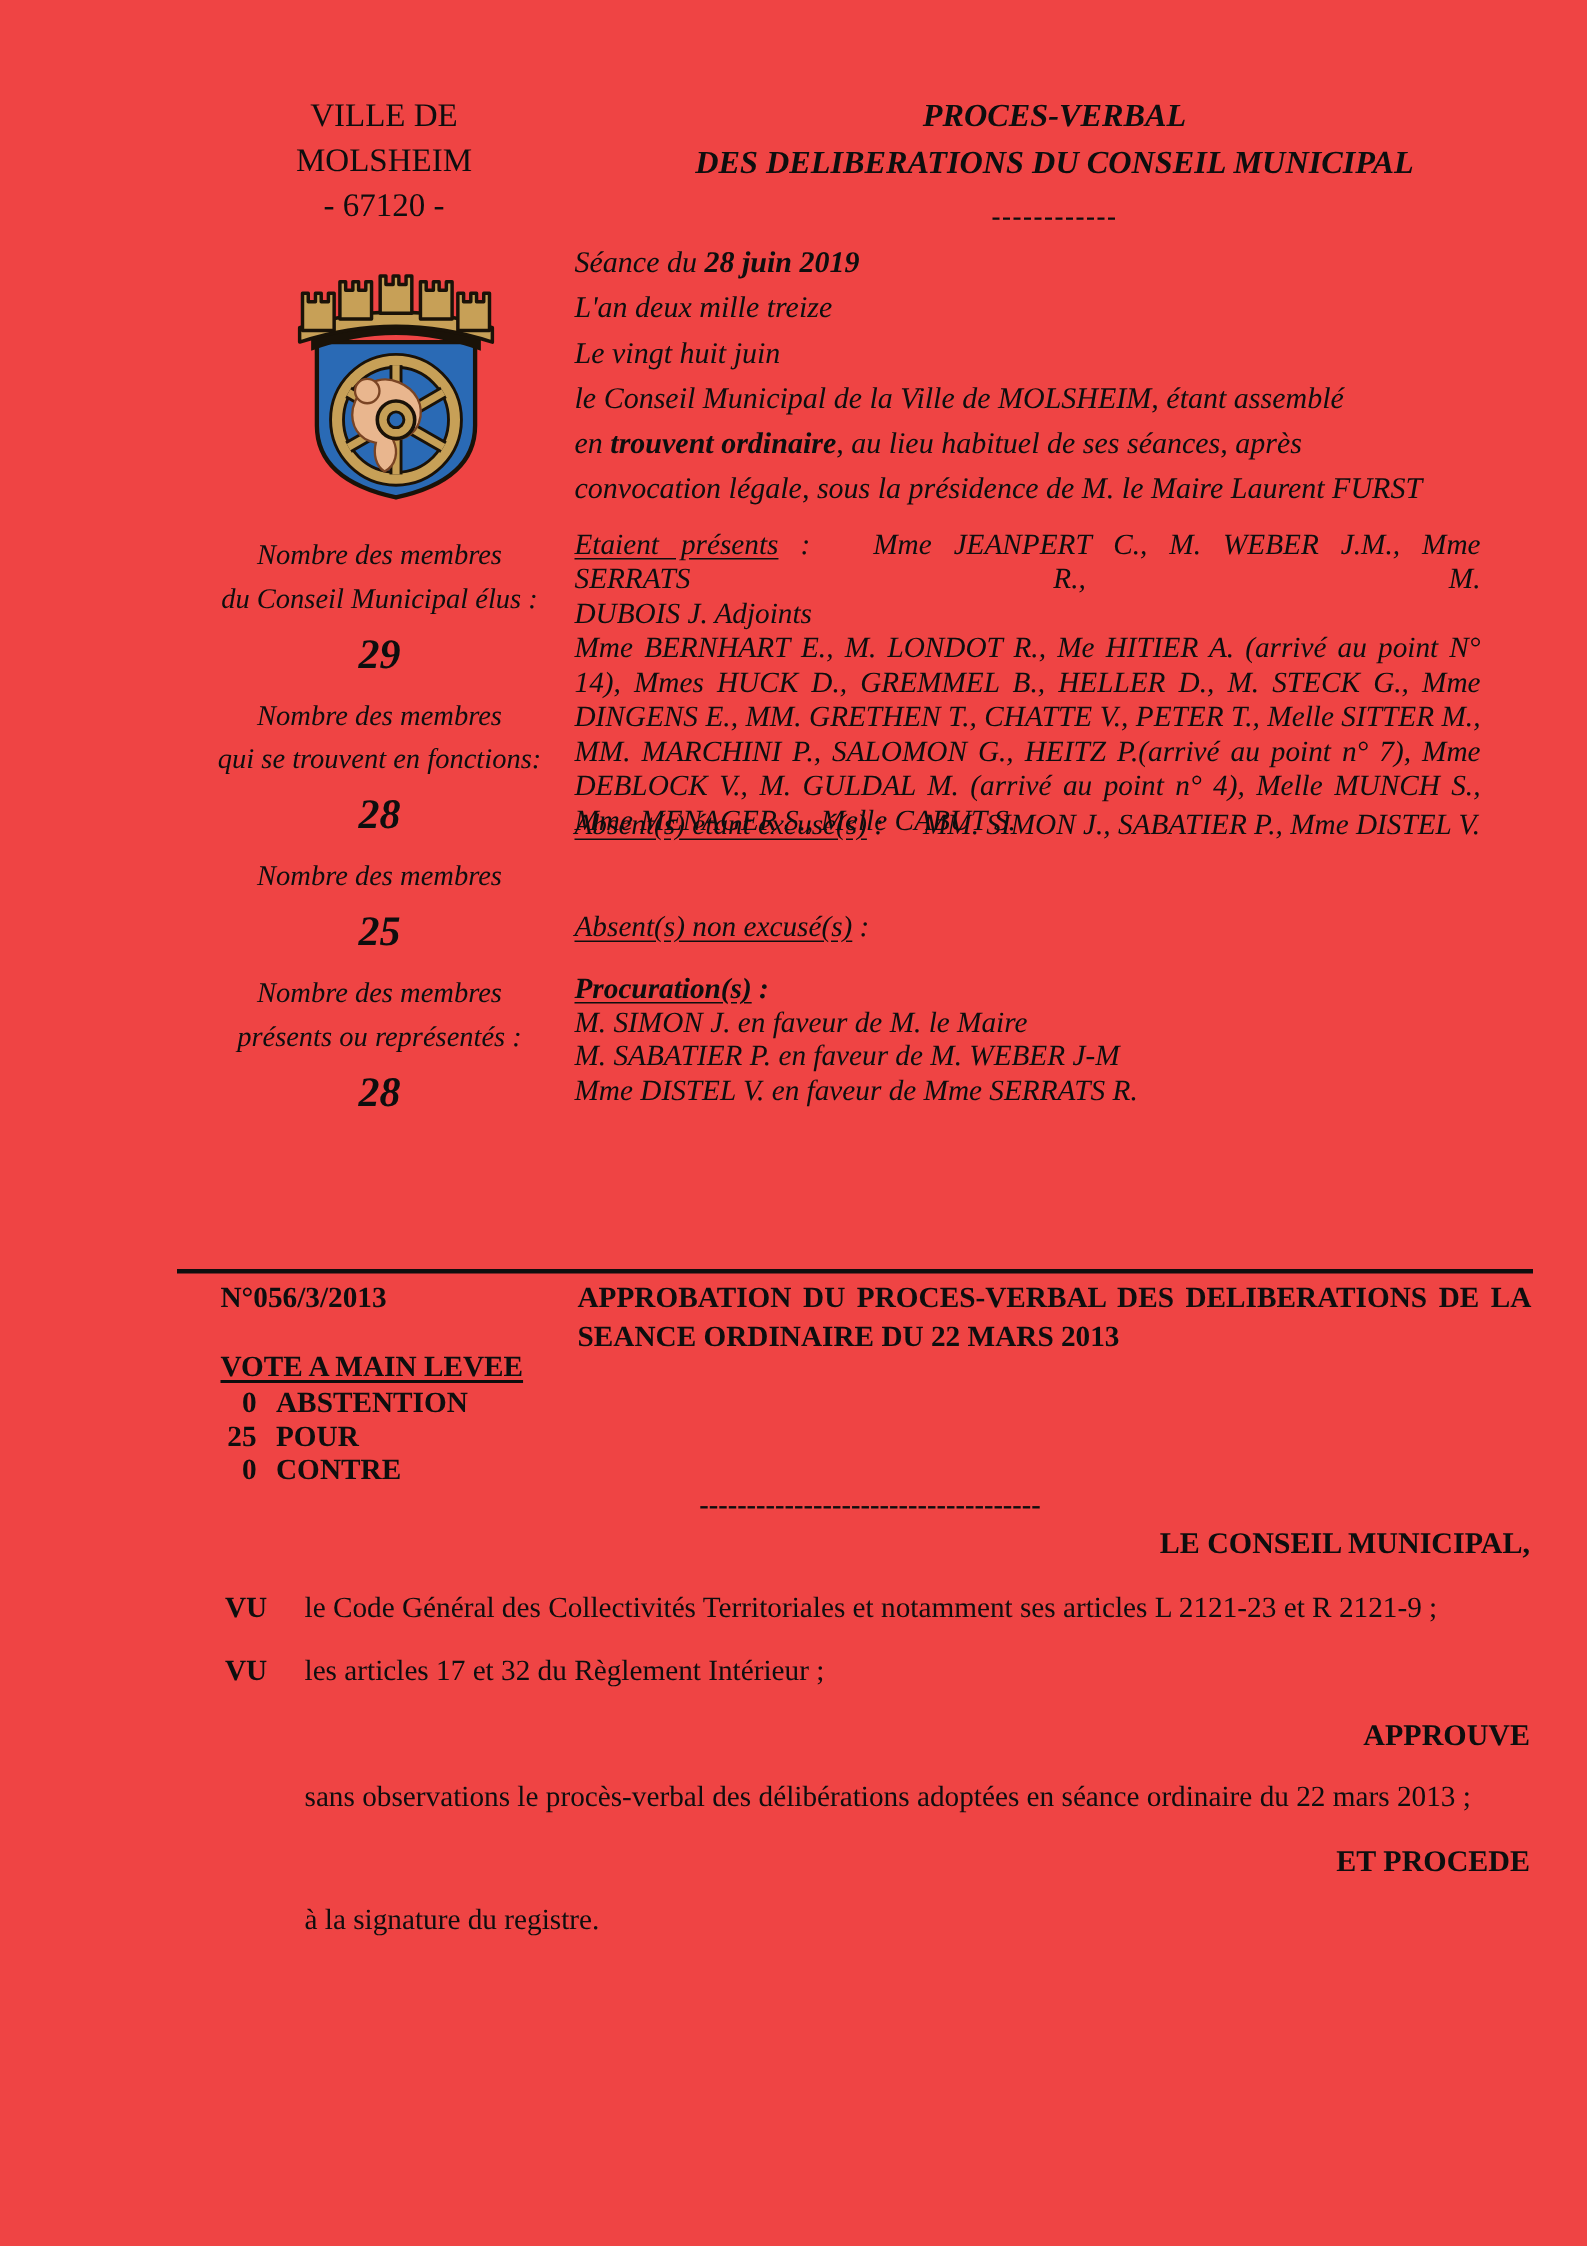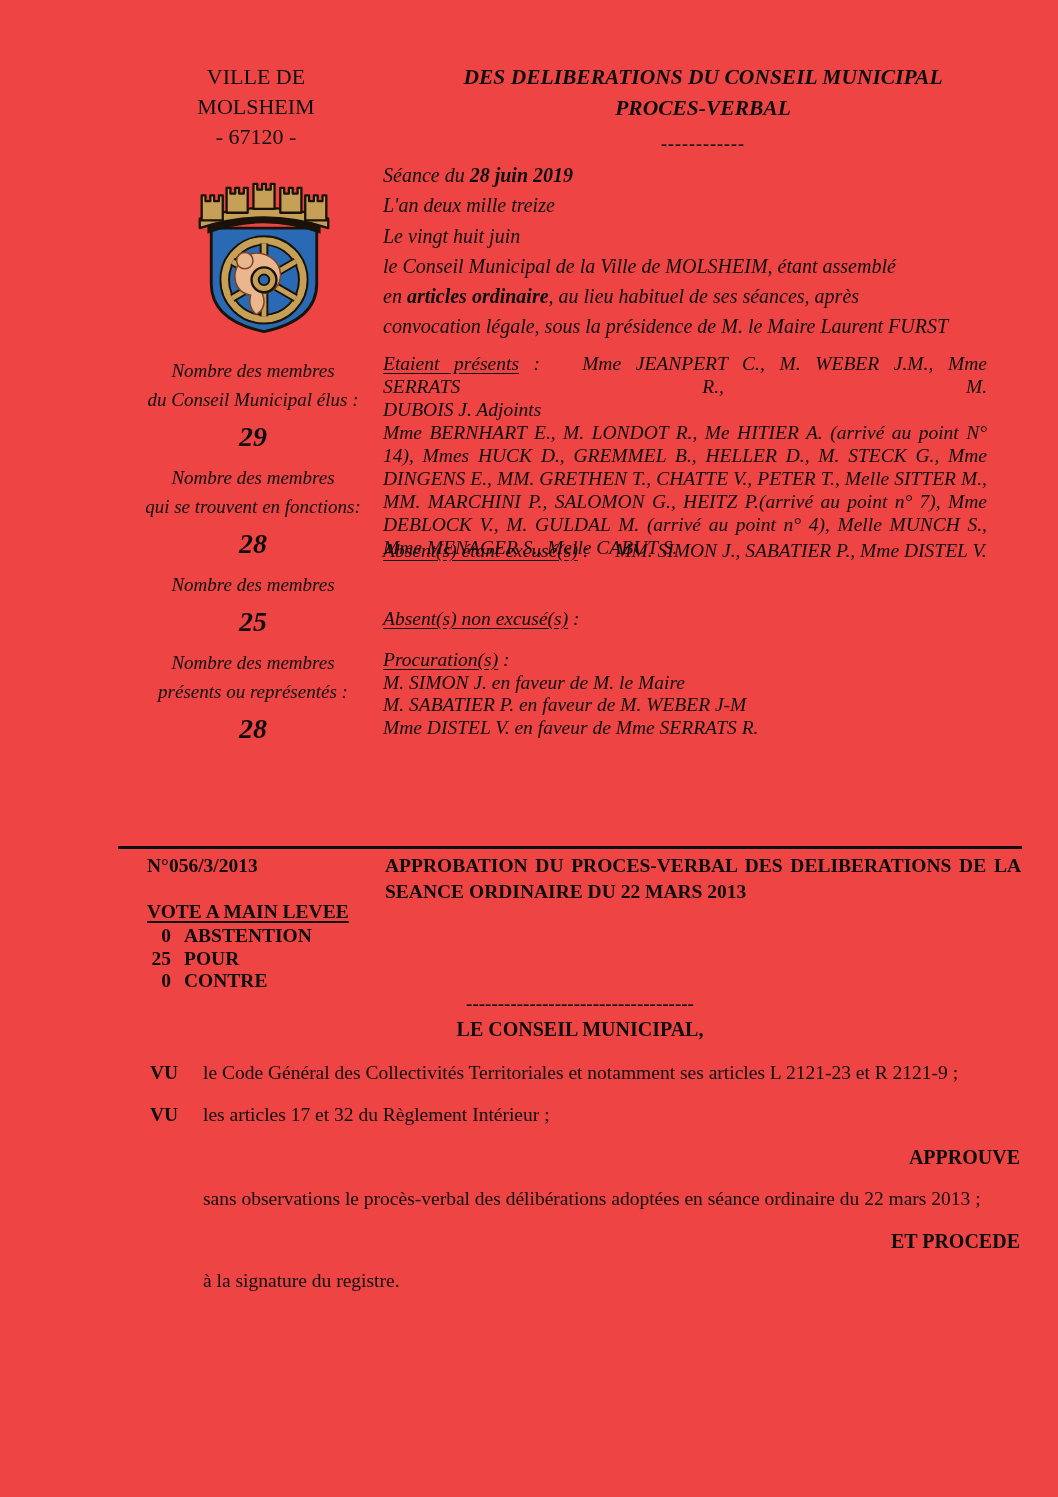--- a/index.html
+++ b/index.html
@@ -26,34 +26,34 @@
   .presence{left:383px;top:352px;width:604px;font-style:italic;font-size:19.5px;line-height:23px;}
   .jline{text-align:justify;text-align-last:justify;}
   .jpara{text-align:justify;}
   .ulab{text-decoration:underline;text-underline-offset:3px;}
   .gap42{display:inline-block;width:42px;}
   .gap26{display:inline-block;width:26px;}
 
   .absents1{left:383px;top:540px;width:620px;font-style:italic;font-size:19.5px;}
   .absents2{left:383px;top:608px;width:620px;font-style:italic;font-size:19.5px;}
   .procs{left:383px;top:648px;width:620px;font-style:italic;font-size:19.5px;line-height:22.3px;}
-  .procs .plabel{line-height:24px;}
+  .procs .plabel{line-height:24px;font-weight:bold;}
 
   
   .rule{left:118px;top:846px;width:904px;height:0;border-top:3px solid #0e0e0e;}
   .delib-num{left:147px;top:855px;font-weight:700;font-size:19.5px;}
   .delib-title{left:385px;top:853px;width:636px;font-weight:700;font-size:19.5px;line-height:26px;}
   .vote-head{left:147px;top:901px;font-weight:700;font-size:19.5px;text-decoration:underline;text-decoration-thickness:2px;text-underline-offset:3px;}
   .votes{left:149px;top:925px;font-weight:700;font-size:19.5px;line-height:22.5px;}
   .vote-row{display:flex;}
   .vote-count{width:22px;text-align:right;}
   .vote-label{margin-left:13px;}
 
   .dashes2{left:140px;top:993px;width:880px;text-align:center;font-weight:700;font-size:19px;}
-  .council{left:140px;top:1018px;width:880px;text-align:center;font-weight:700;font-size:20px;}
+  .council{left:140px;top:1018px;width:880px;text-align:right;font-weight:700;font-size:20px;}
   .vu{left:150px;width:872px;display:flex;font-size:19.5px;line-height:25px;}
   .vu.v1{top:1060px;} .vu.v2{top:1102px;}
   .vu-label{font-weight:700;width:53px;flex:none;}
   .vu-text{flex:1;}
   .center-h{left:140px;width:880px;text-align:right;font-weight:700;font-size:20px;}
   .approuve-h{top:1146px;} .procede-h{top:1230px;}
   .body-t{left:203px;width:820px;font-size:19.5px;}
   .approuve-t{top:1188px;} .procede-t{top:1270px;}
 </style>
 </head>
@@ -130,31 +130,31 @@
       <div class="val">25</div>
     </div>
     <div>
       <div class="lbl">Nombre des membres</div>
       <div class="lbl">présents ou représentés :</div>
       <div class="val">28</div>
     </div>
   </div>
 
   <div class="abs hdr-title">
+    <div>PROCES-VERBAL</div>
     <div>DES DELIBERATIONS DU CONSEIL MUNICIPAL</div>
-    <div>PROCES-VERBAL</div>
   </div>
   <div class="abs hdr-dashes">------------</div>
 
   <div class="abs seance">
     <div><span>Séance du </span><b>28 juin 2019</b></div>
     <div>L'an deux mille treize</div>
     <div>Le vingt huit juin</div>
     <div>le Conseil Municipal de la Ville de MOLSHEIM, étant assemblé</div>
-    <div><span>en </span><b>articles ordinaire</b><span>, au lieu habituel de ses séances, après</span></div>
+    <div><span>en </span><b>trouvent ordinaire</b><span>, au lieu habituel de ses séances, après</span></div>
     <div>convocation légale, sous la présidence de M. le Maire Laurent FURST</div>
   </div>
 
   <div class="abs presence">
     <div class="jline"><span class="ulab">Etaient présents</span><span> :</span><span class="gap42"></span><span>Mme JEANPERT C., M. WEBER J.M., Mme SERRATS R., M.</span></div>
     <div>DUBOIS J. Adjoints</div>
     <div class="jpara">Mme BERNHART E., M. LONDOT R., Me HITIER A. (arrivé au point N° 14), Mmes HUCK D., GREMMEL B., HELLER D., M. STECK G., Mme DINGENS E., MM. GRETHEN T., CHATTE V., PETER T., Melle SITTER M., MM. MARCHINI P., SALOMON G., HEITZ P.(arrivé au point n° 7), Mme DEBLOCK V., M. GULDAL M. (arrivé au point n° 4), Melle MUNCH S., Mme MENAGER S., Melle CABUT S.</div>
   </div>
 
   <div class="abs absents1"><span class="ulab">Absent(s) étant excusé(s)</span><span> :</span><span class="gap26"></span><span>MM. SIMON J., SABATIER P., Mme DISTEL V.</span></div>

